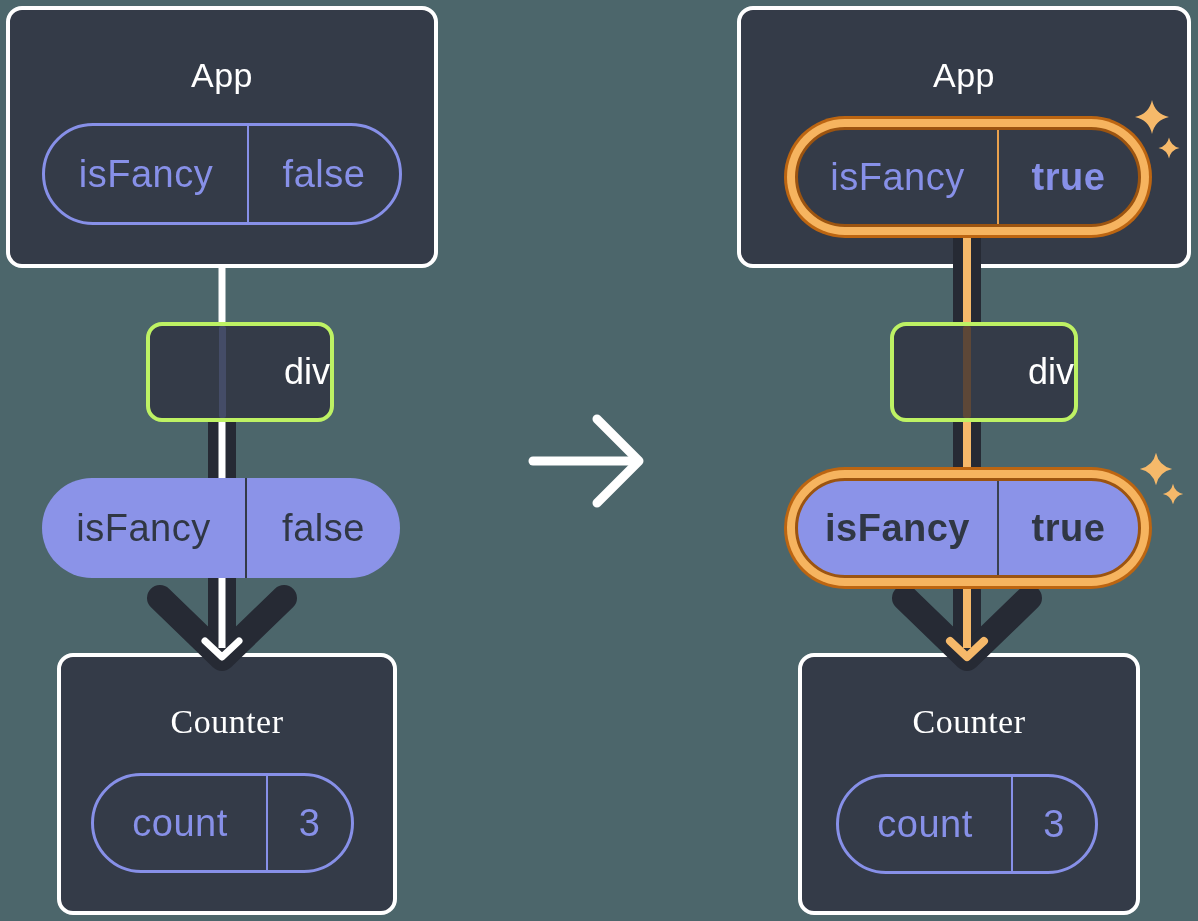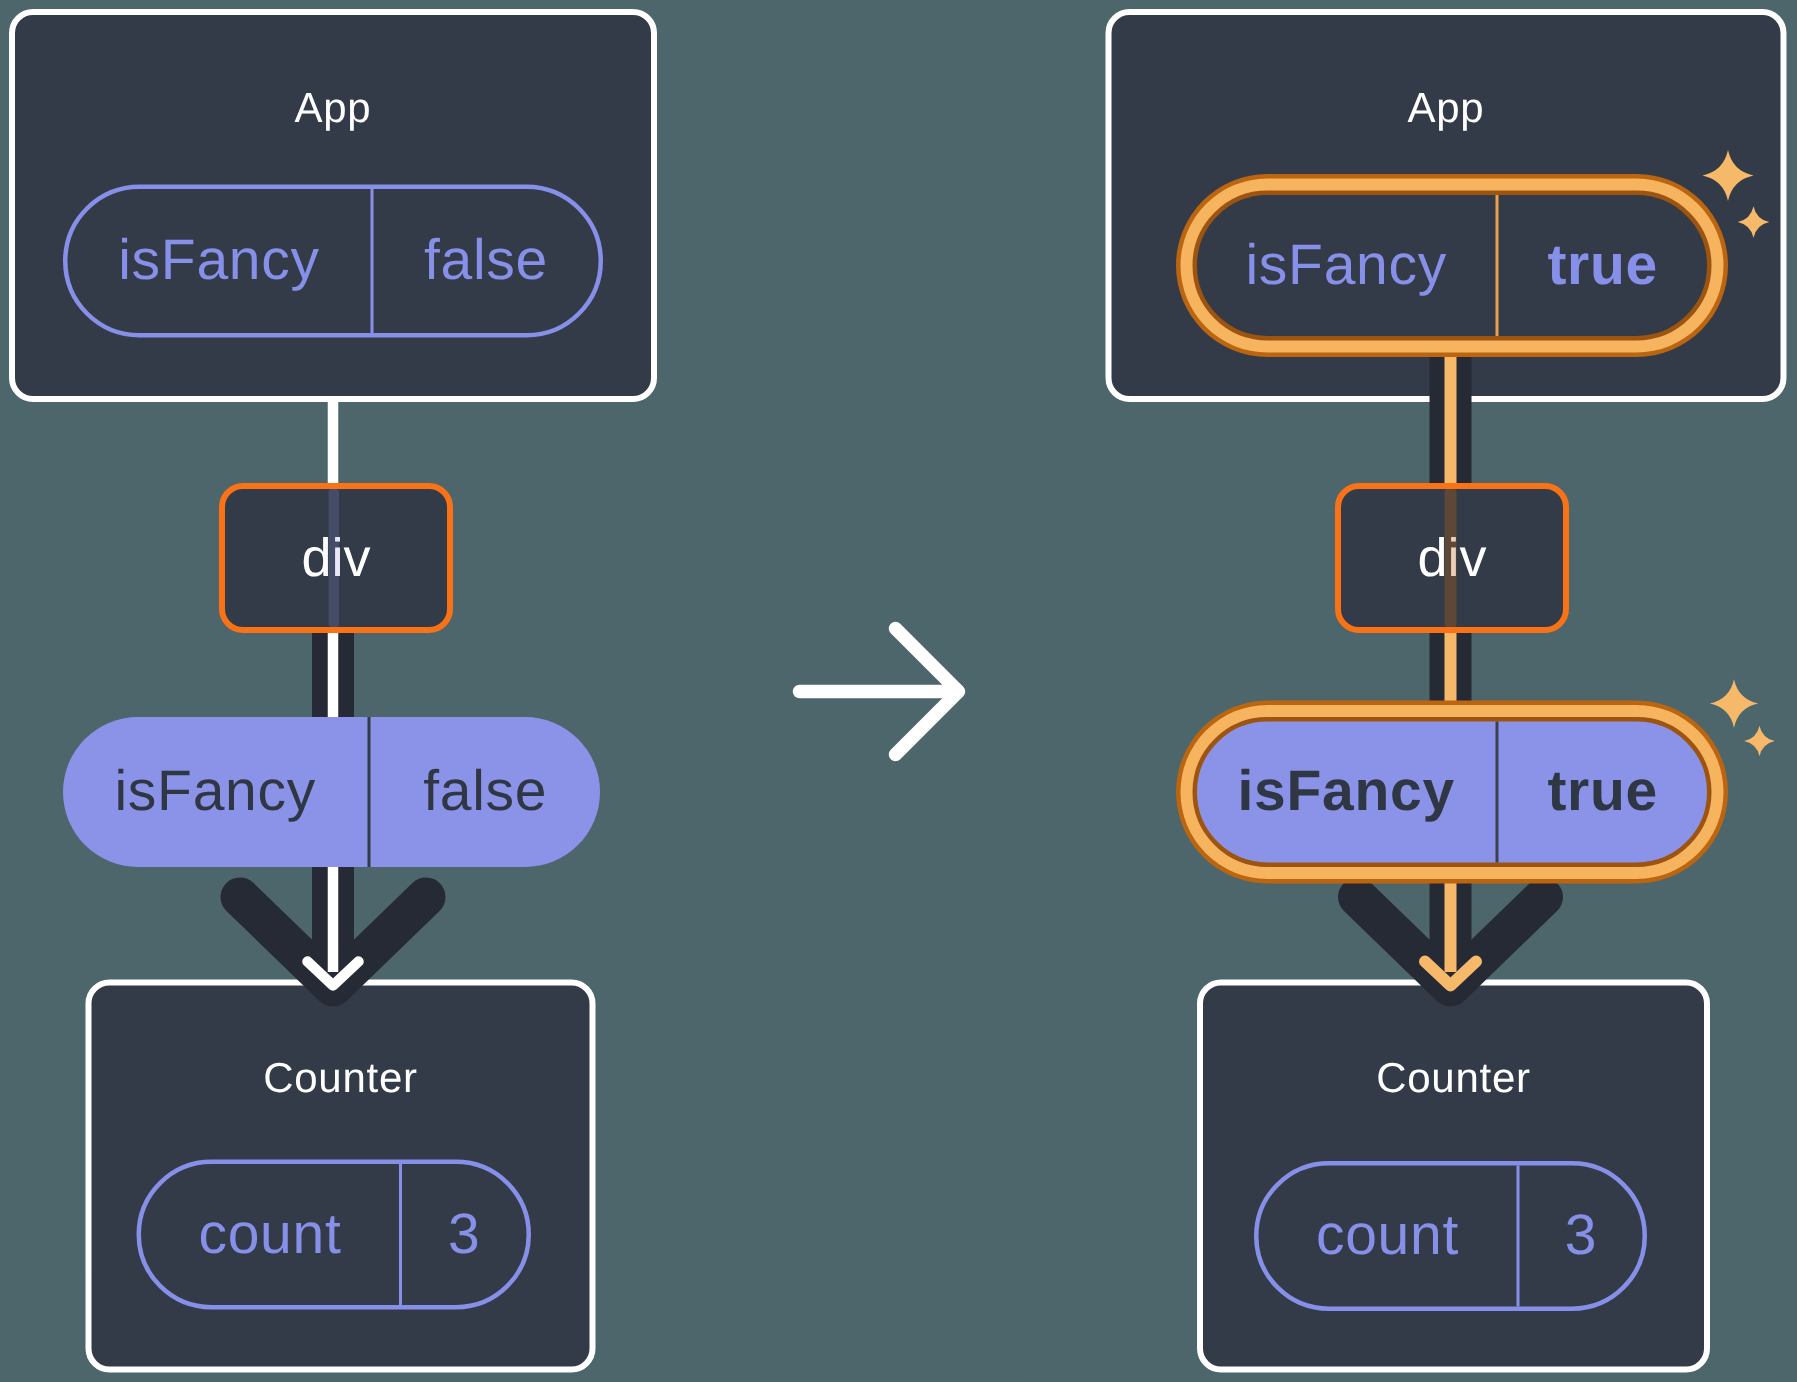--- a/index.html
+++ b/index.html
@@ -13,36 +13,36 @@
   .layer-lines{z-index:2;pointer-events:none;}
   .layer-divs{z-index:3;}
   .layer-pills{z-index:4;padding-left:40px;}
   .layer-sparkles{z-index:5;pointer-events:none;}
 
   .card{
     position:absolute;background:#343B48;border:4px solid #FFFFFF;border-radius:16px;
   }
   .card-title{
     position:absolute;left:0;right:0;text-align:center;
-    color:#FFFFFF;font-size:28px;font-weight:500;letter-spacing:.5px;
+    color:#FFFFFF;font-size:34px;font-weight:500;letter-spacing:.5px;
   }
   
   .app-left{left:6px;top:6px;width:432px;height:262px;}
   .app-right{left:737px;top:6px;width:454px;height:262px;}
   .app-left .card-title,.app-right .card-title{top:46px;}
   
   .counter-left{left:57px;top:653px;width:340px;height:262px;}
   .counter-right{left:798px;top:653px;width:342px;height:262px;}
-  .counter-left .card-title,.counter-right .card-title{top:46px;}
+  .counter-left .card-title,.counter-right .card-title{top:46px;font-family:Liberation Serif, serif;}
 
   
   .div-node{
-    position:absolute;width:156px;height:100px;background:#343B48;
-    border:4px solid #f97316;border-radius:16px;
-    display:flex;align-items:center;justify-content:center;
+    position:absolute;width:188px;height:100px;background:#343B48;
+    border:4px solid #bef264;border-radius:16px;
+    display:flex;align-items:center;justify-content:flex-end;
     color:#FFFFFF;font-size:36px;
   }
   .div-left{left:146px;top:322px;}
   .div-right{left:890px;top:322px;}
   .div-node .through-stripe{
     position:absolute;top:0;bottom:0;border-radius:2px;
   }
   .div-left .through-stripe{left:69px;width:7px;background:rgba(135,144,232,0.20);}
   .div-right .through-stripe{left:69px;width:8px;background:rgba(188,101,17,0.30);}
 

